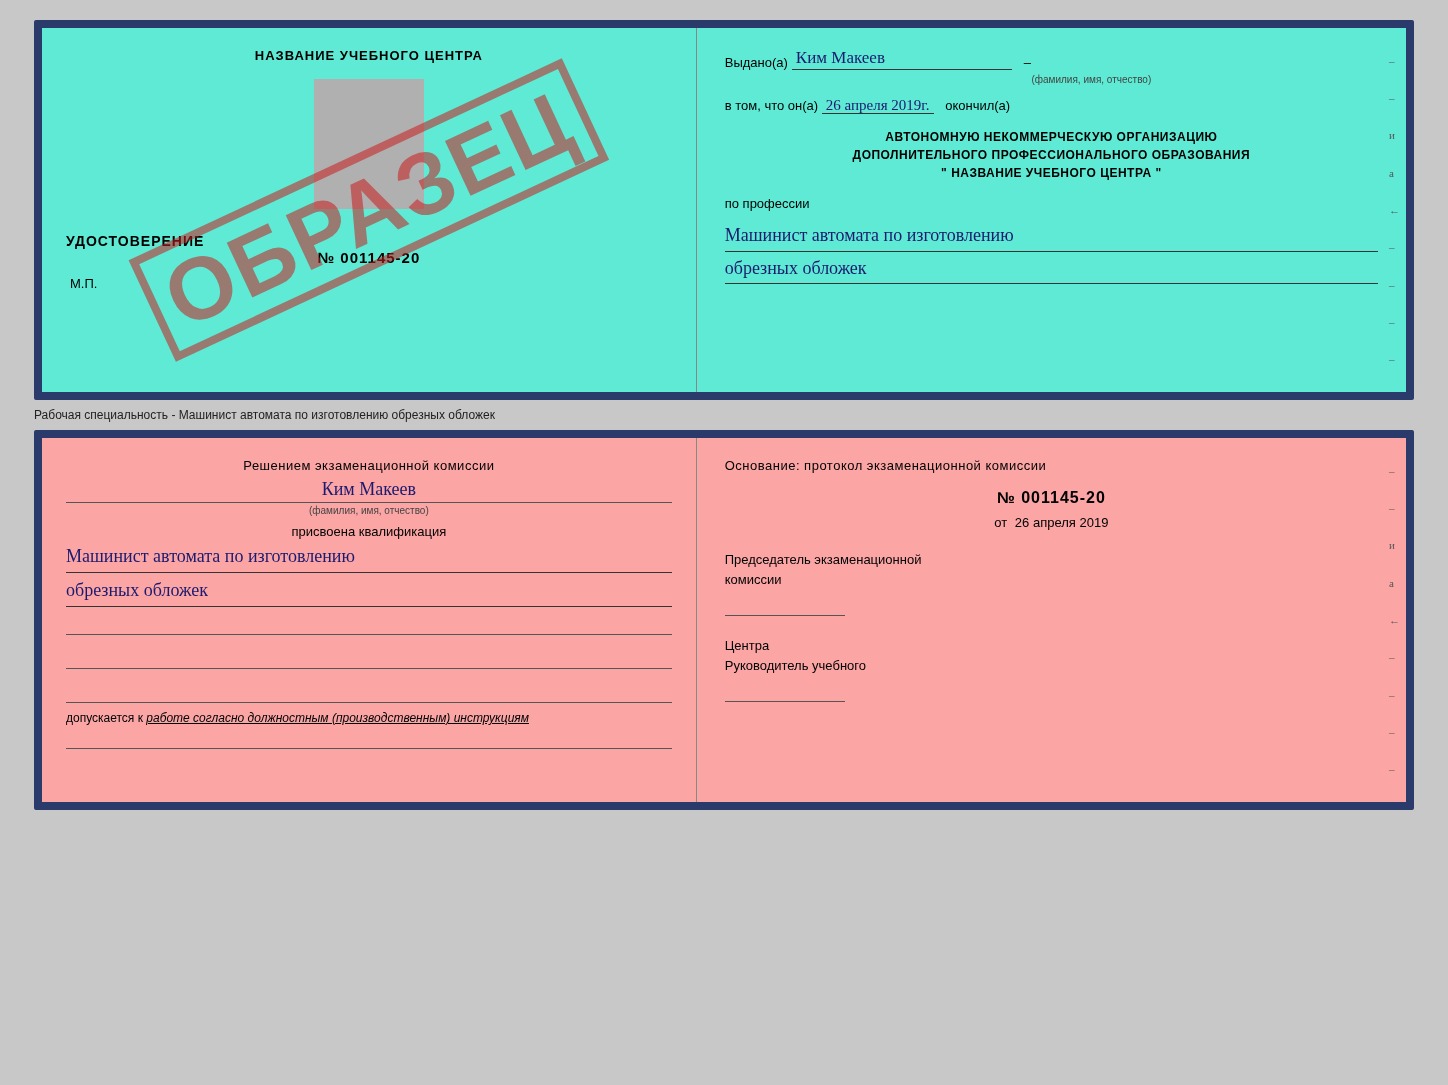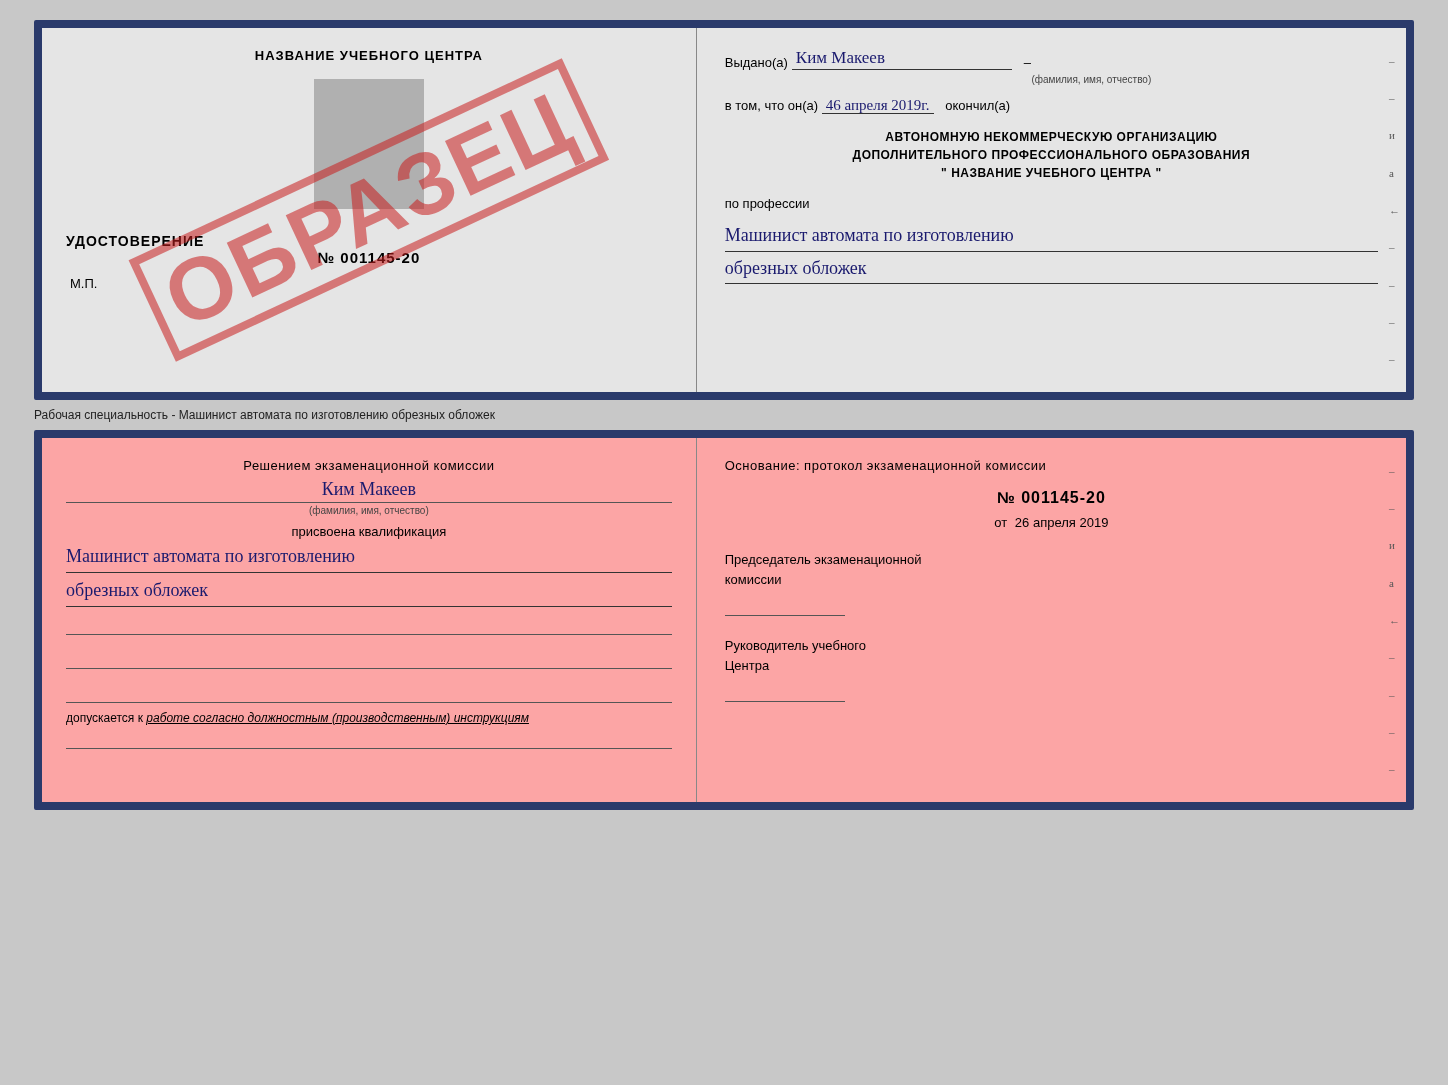--- a/index.html
+++ b/index.html
@@ -16,21 +16,21 @@
     }
 
     .document-container {
       width: 1380px;
     }
 
     
     .top-doc {
       display: flex;
       width: 100%;
-      background: #e5e5e5;
+      background: #5eead4;
       border: 8px solid #2a3a6b;
       border-radius: 2px;
       min-height: 380px;
       position: relative;
     }
 
     .top-doc-left {
       width: 48%;
       border-right: 1px solid #888;
       padding: 20px 24px;
@@ -373,21 +373,21 @@
 
       <div class="received-line">
         <span style="font-size:13px;font-family:Arial,sans-serif;">Выдано(а)</span>
         <span class="received-name">Ким Макеев</span>
         <span style="font-size:13px;margin-left:8px;">–</span>
       </div>
       <div class="small-hint" style="margin-left:80px;">(фамилия, имя, отчество)</div>
 
       <div class="vtom-line">
         <span style="font-size:13px;font-family:Arial,sans-serif;">в том, что он(а)</span>
-        <span class="date-finished">46 апреля 2019г.</span>
+        <span class="date-finished">26 апреля 2019г.</span>
         <span class="okончil" style="margin-left:8px;">окончил(а)</span>
       </div>
 
       <div class="org-block">
         <div>АВТОНОМНУЮ НЕКОММЕРЧЕСКУЮ ОРГАНИЗАЦИЮ</div>
         <div>ДОПОЛНИТЕЛЬНОГО ПРОФЕССИОНАЛЬНОГО ОБРАЗОВАНИЯ</div>
         <div>"  НАЗВАНИЕ УЧЕБНОГО ЦЕНТРА  "</div>
       </div>
 
       <div class="po-professii">по профессии</div>
@@ -443,22 +443,22 @@
 
       <div class="predsedatel">
         <div>Председатель экзаменационной</div>
         <div>комиссии</div>
       </div>
       <div style="margin-top:8px;">
         <span class="signature-line">&nbsp;&nbsp;&nbsp;&nbsp;&nbsp;&nbsp;&nbsp;&nbsp;&nbsp;&nbsp;&nbsp;&nbsp;&nbsp;&nbsp;&nbsp;&nbsp;&nbsp;&nbsp;&nbsp;</span>
       </div>
 
       <div class="rukovoditel">
+        <div>Центра</div>
         <div>Руководитель учебного</div>
-        <div>Центра</div>
       </div>
       <div style="margin-top:8px;">
         <span class="signature-line">&nbsp;&nbsp;&nbsp;&nbsp;&nbsp;&nbsp;&nbsp;&nbsp;&nbsp;&nbsp;&nbsp;&nbsp;&nbsp;&nbsp;&nbsp;&nbsp;&nbsp;&nbsp;&nbsp;</span>
       </div>
 
       <div class="side-dashes">
         <span>–</span>
         <span>–</span>
         <span>и</span>
         <span>а</span>

